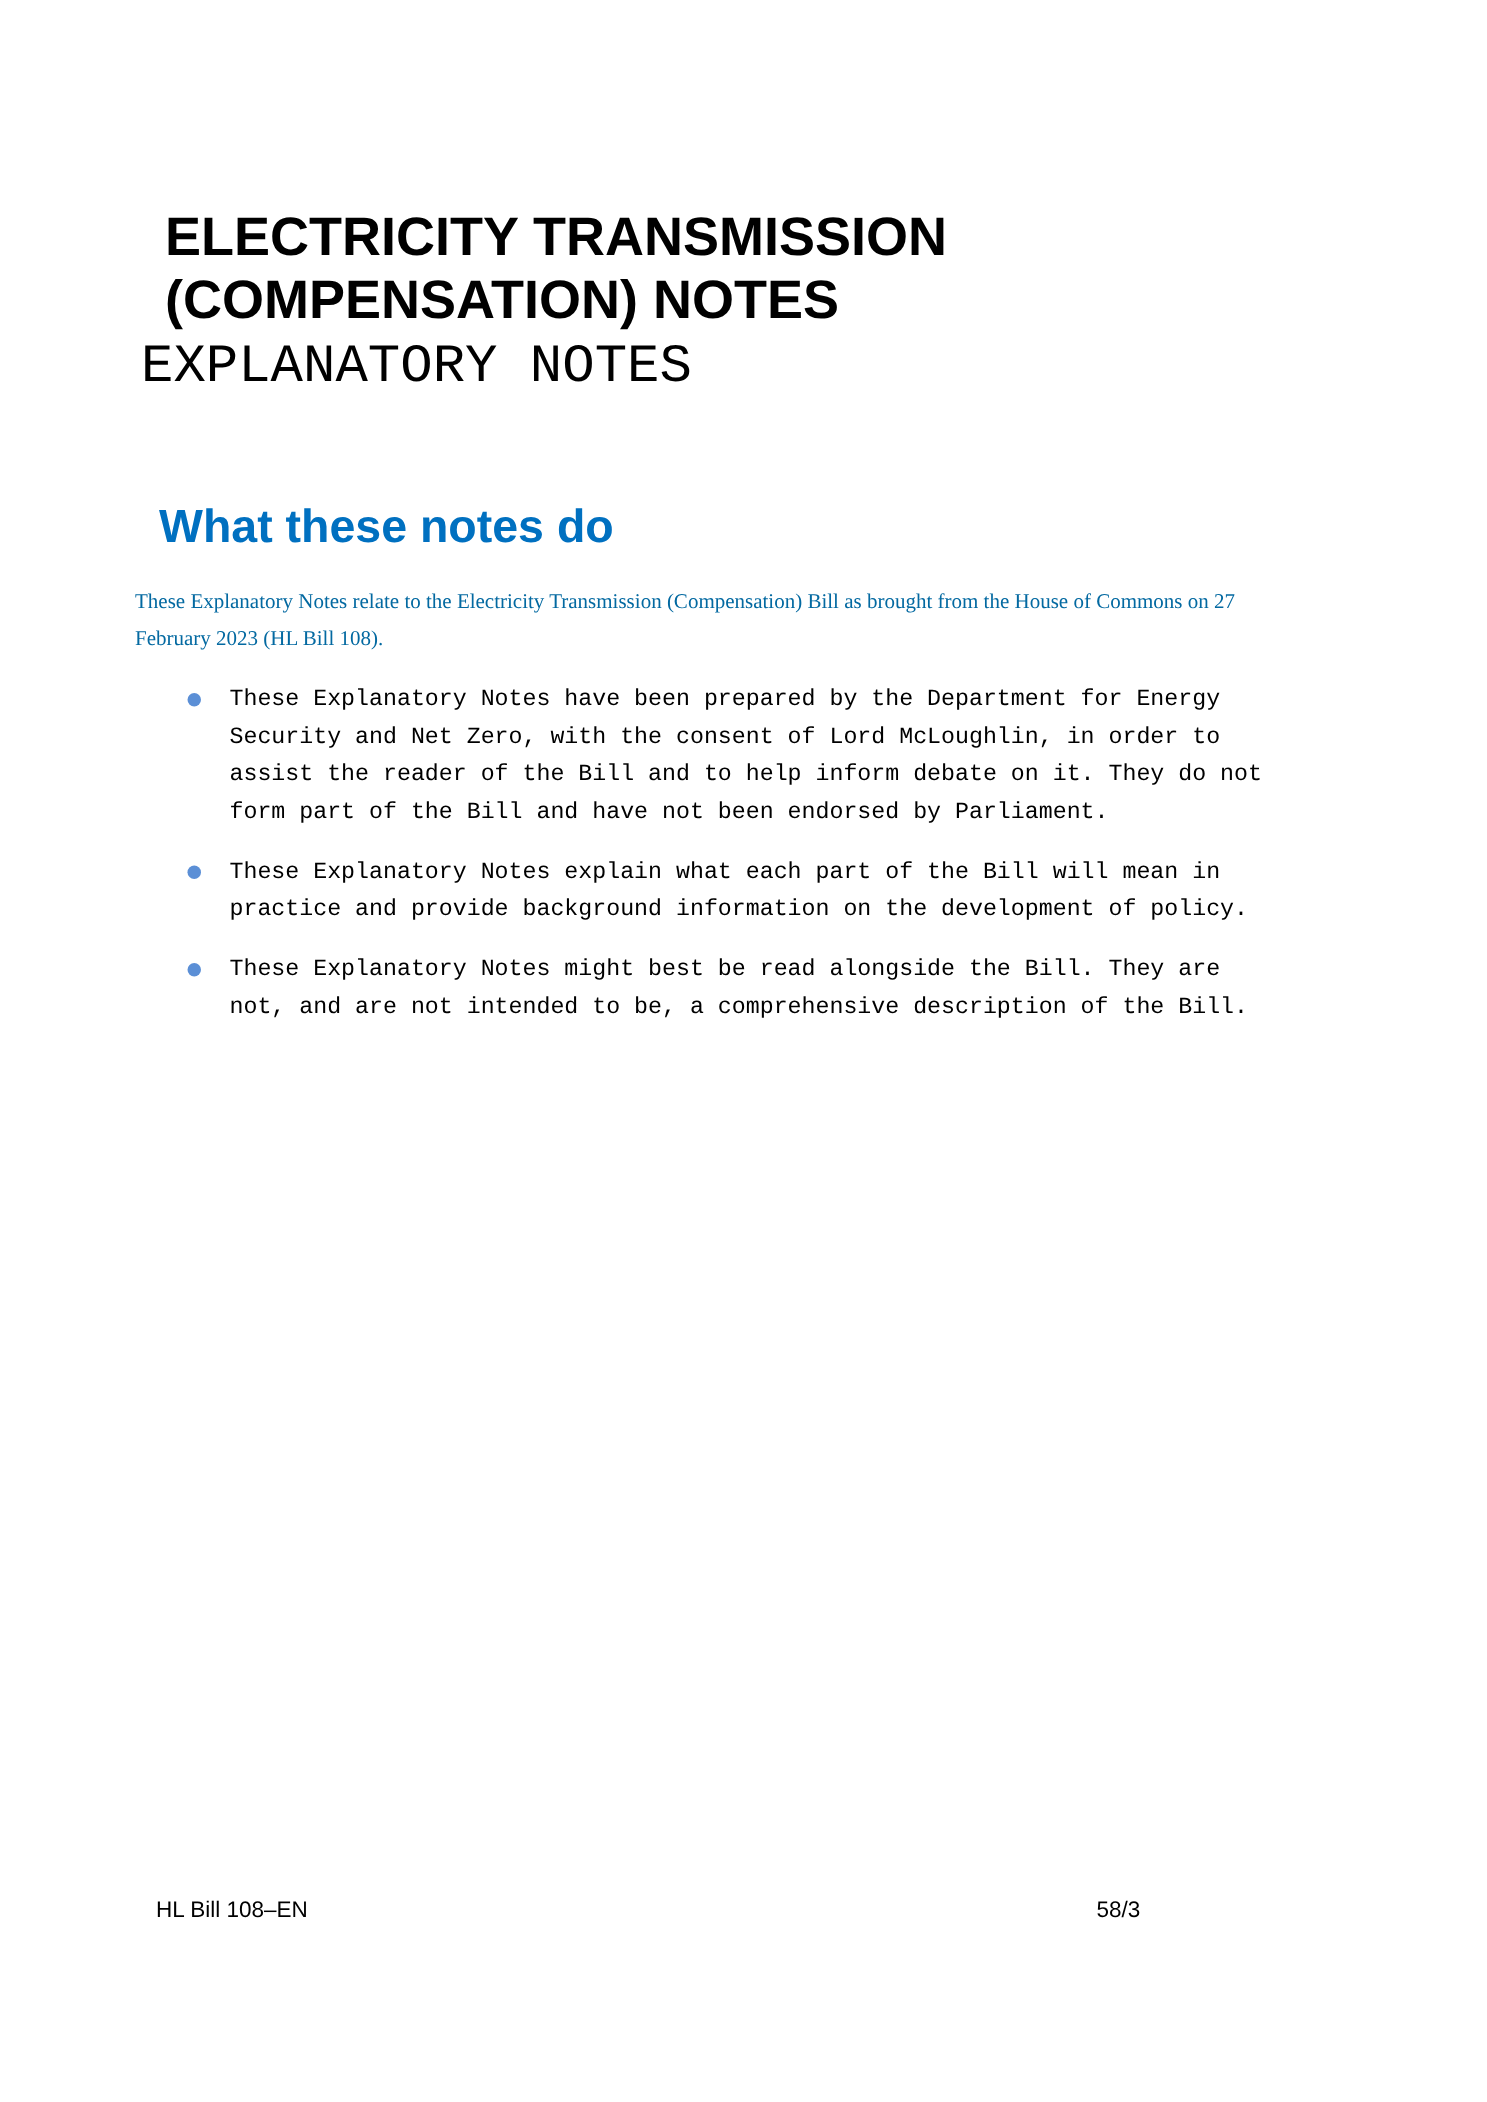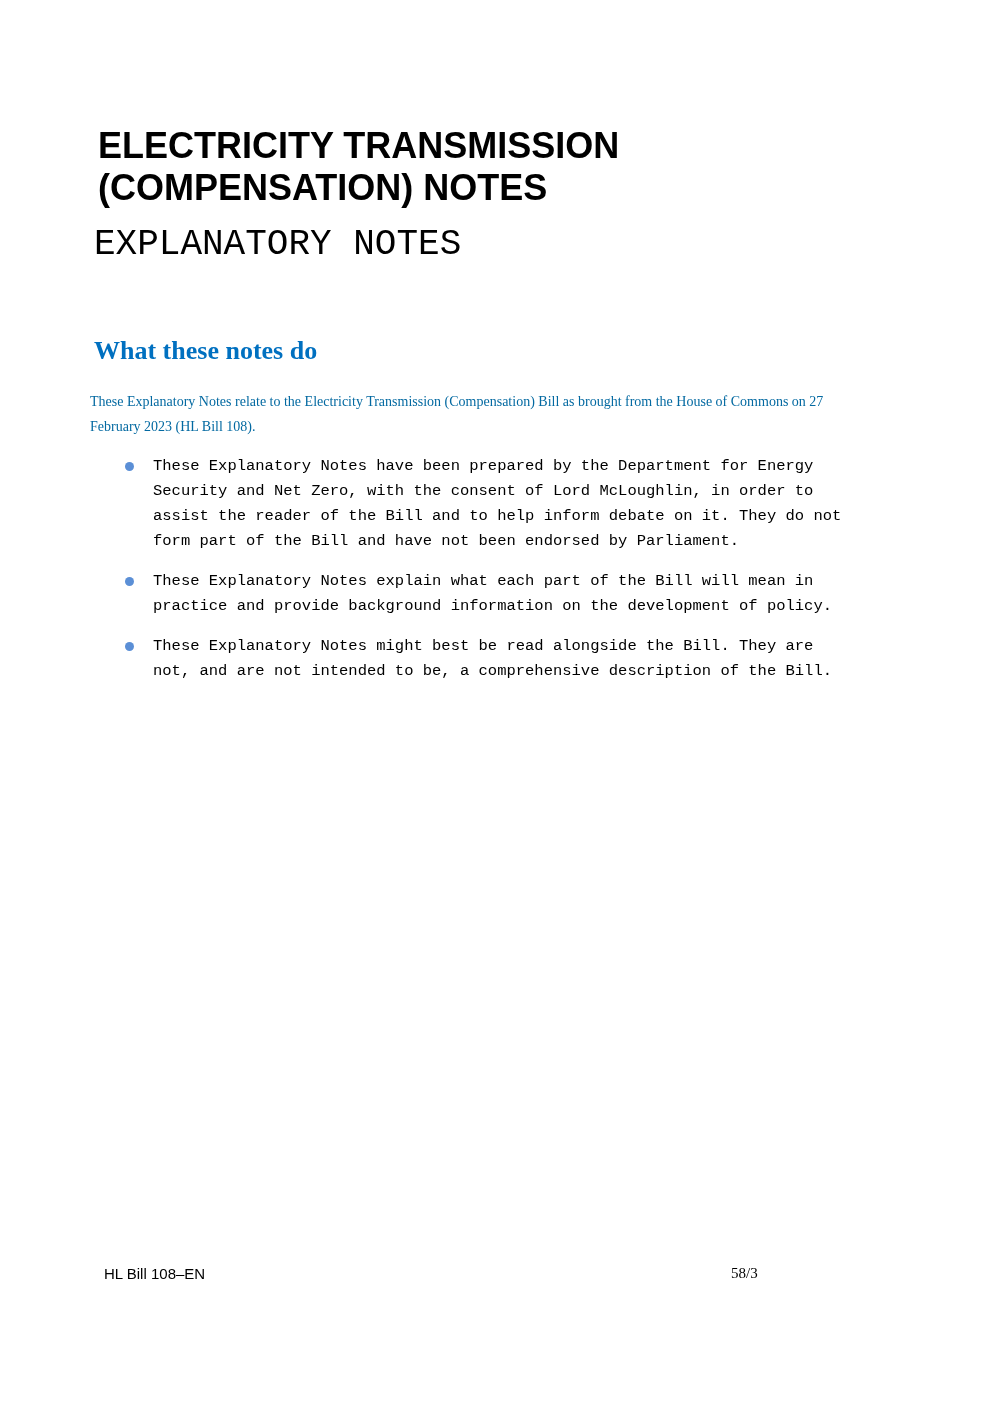--- a/index.html
+++ b/index.html
@@ -1,31 +1,31 @@
 <!DOCTYPE html>
 <html><head>
   <meta charset="utf-8">
   <style>
     html, body { margin: 0; padding: 0; background: #ffffff; }
     body { width: 991px; height: 1401px; position: relative; overflow: hidden; }
     .page { position: absolute; left: 0; top: 0; width: 991px; height: 1401px; background: #fff; }
     .title {
       position: absolute; left: 94px; top: 121px; width: 700px;
       font-family: "Liberation Sans", sans-serif; font-weight: bold;
-      font-size: 36px; line-height: 42px; color: #000; margin: 4px;
+      font-size: 36px; line-height: 42px; color: #000; margin: 16px;
     }
     .subtitle {
       position: absolute; left: 94px; top: 224px;
       font-family: Liberation Mono, monospace; font-weight: normal;
       font-size: 36px; line-height: 42px; color: #000; margin: 0;
     }
     .section-heading {
-      position: absolute; left: 94px; top: 336px;
-      font-family: Liberation Serif, serif; font-weight: bold;
-      font-size: 26px; line-height: 30px; margin: 0;
+      position: absolute; left: 106px; top: 336px;
+      font-family: Liberation Sans, sans-serif; font-weight: bold;
+      font-size: 31px; line-height: 30px; margin: 0;
     }
     .intro {
       position: absolute; left: 90px; top: 389px; width: 760px;
       font-family: "Liberation Serif", serif; font-size: 14px; line-height: 25px;
       color: #0369a1; margin: 0;
     }
     .bullets {
       position: absolute; left: 94px; top: 454px; width: 760px;
       list-style: none; margin: 0; padding: 0;
     }
@@ -35,21 +35,21 @@
     }
     .bullet-dot {
       position: absolute; left: 31px; top: 8px; width: 9px; height: 9px; border-radius: 50%;
     }
     .footer-left {
       position: absolute; left: 104px; top: 1265px;
       font-family: Liberation Sans, sans-serif; font-size: 15px; color: #000;
     }
     .footer-right {
       position: absolute; left: 731px; top: 1265px;
-      font-family: Liberation Serif, serif; font-size: 15px; color: #000;
+      font-family: Liberation Sans, sans-serif; font-size: 15px; color: #000;
     }
   </style>
 </head>
 <body>
 
 <div class="page">
   <h1 class="title">
     <span>ELECTRICITY TRANSMISSION</span><br>
     <span>(COMPENSATION) NOTES</span>
   </h1>

